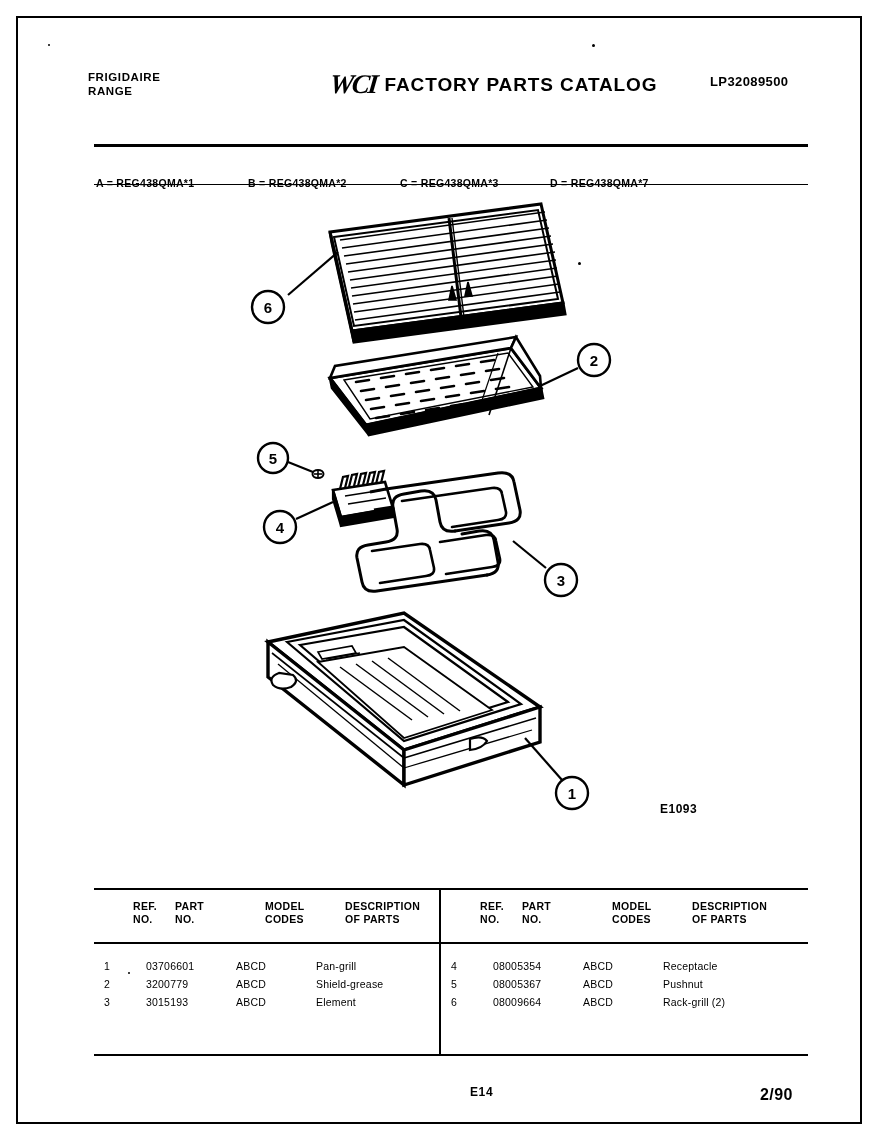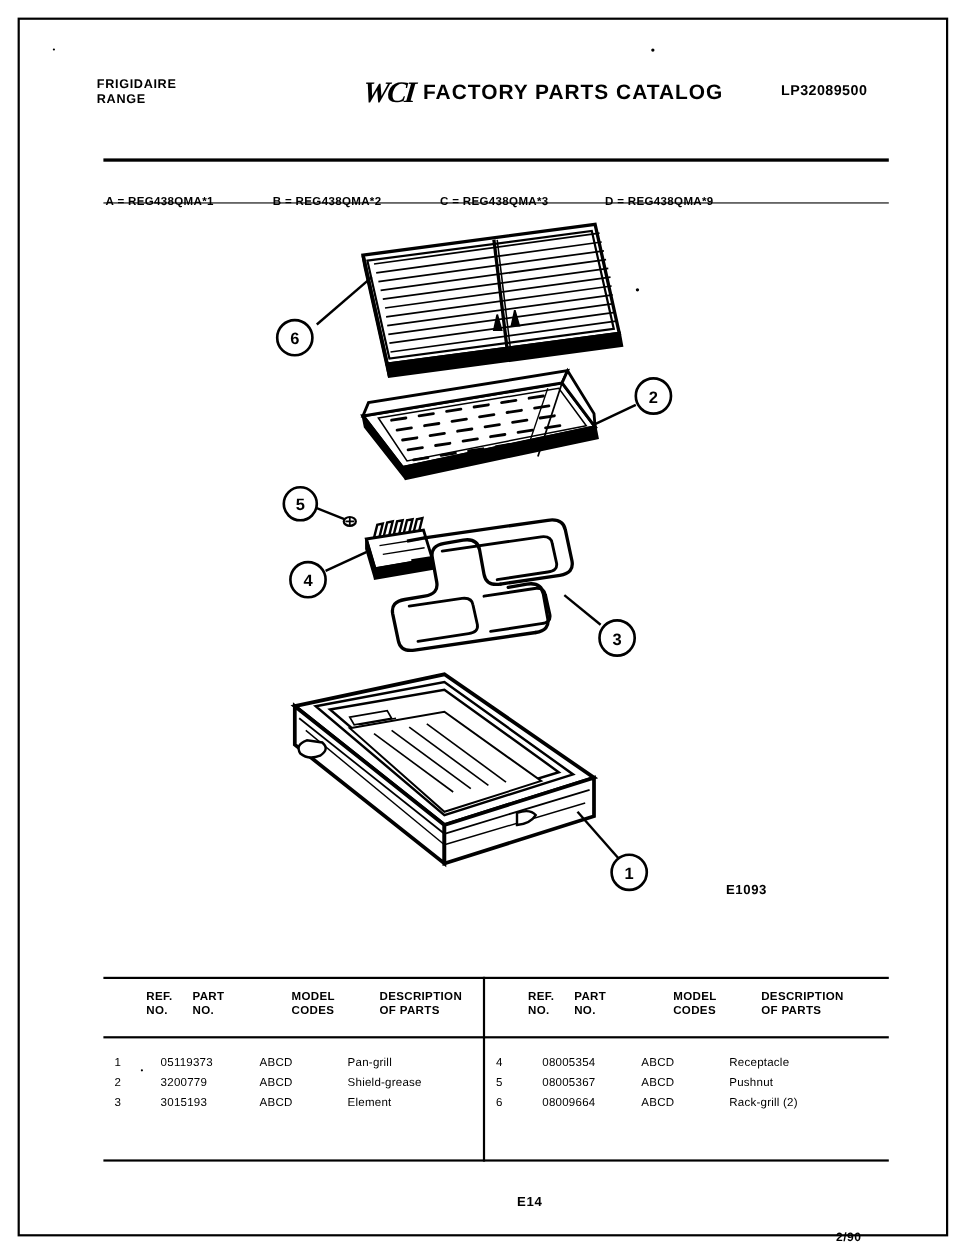--- a/index.html
+++ b/index.html
@@ -191,24 +191,23 @@
     top: 1085px;
     font-size: 12px;
     font-weight: bold;
     letter-spacing: 0.6px;
     padding-left: 40px;
   }
   .footer-date {
     position: absolute;
     left: 760px;
     top: 1086px;
-    font-size: 11px;
+    font-size: 16px;
     font-weight: bold;
     letter-spacing: 0.4px;
-    margin-top: 33px;
   }
 
   
   .speck { position: absolute; background: #000; border-radius: 50%; }
 </style>
 </head>
 <body>
 
 <div class="page-frame"></div>
 
@@ -228,21 +227,21 @@
     <span class="wci-logo">WCI</span>
     <span class="catalog-label">FACTORY PARTS CATALOG</span>
   </div>
 
   <div class="doc-number">LP32089500</div>
 </div>
 
 <div class="rule-top"></div>
 
 <div class="model-codes">
-  <span class="mc mc-a">A = REG438QMA*1</span><span class="mc mc-b">B = REG438QMA*2</span><span class="mc mc-c">C = REG438QMA*3</span><span class="mc mc-d">D = REG438QMA*9</span>
+  <span class="mc mc-a">A = REG438QMA*1</span><span class="mc mc-b">B = REG438QMA*2</span><span class="mc mc-c">C = REG438QMA*3</span><span class="mc mc-d">D = REG438QMA*7</span>
 </div>
 
 <div class="rule-bottom"></div>
 
 <div class="illustration">
 <svg width="880" height="660" viewBox="0 0 880 660" xmlns="http://www.w3.org/2000/svg">
 
   <defs>
     <g id="rack-ribs"></g>
   </defs>
@@ -500,21 +499,21 @@
       <div>MODEL</div>
       <div>CODES</div>
     </div>
     <div class="pt-head col-desc">
       <div>DESCRIPTION</div>
       <div>OF PARTS</div>
     </div>
 
     <div class="pt-row" style="top:70px;">
       <span class="c-ref">1</span>
-      <span class="c-part">05119373</span>
+      <span class="c-part">03706601</span>
       <span class="c-code">ABCD</span>
       <span class="c-desc">Pan-grill</span>
     </div>
     <div class="pt-row" style="top:88px;">
       <span class="c-ref">2</span>
       <span class="c-part">3200779</span>
       <span class="c-code">ABCD</span>
       <span class="c-desc">Shield-grease</span>
     </div>
     <div class="pt-row" style="top:106px;">

